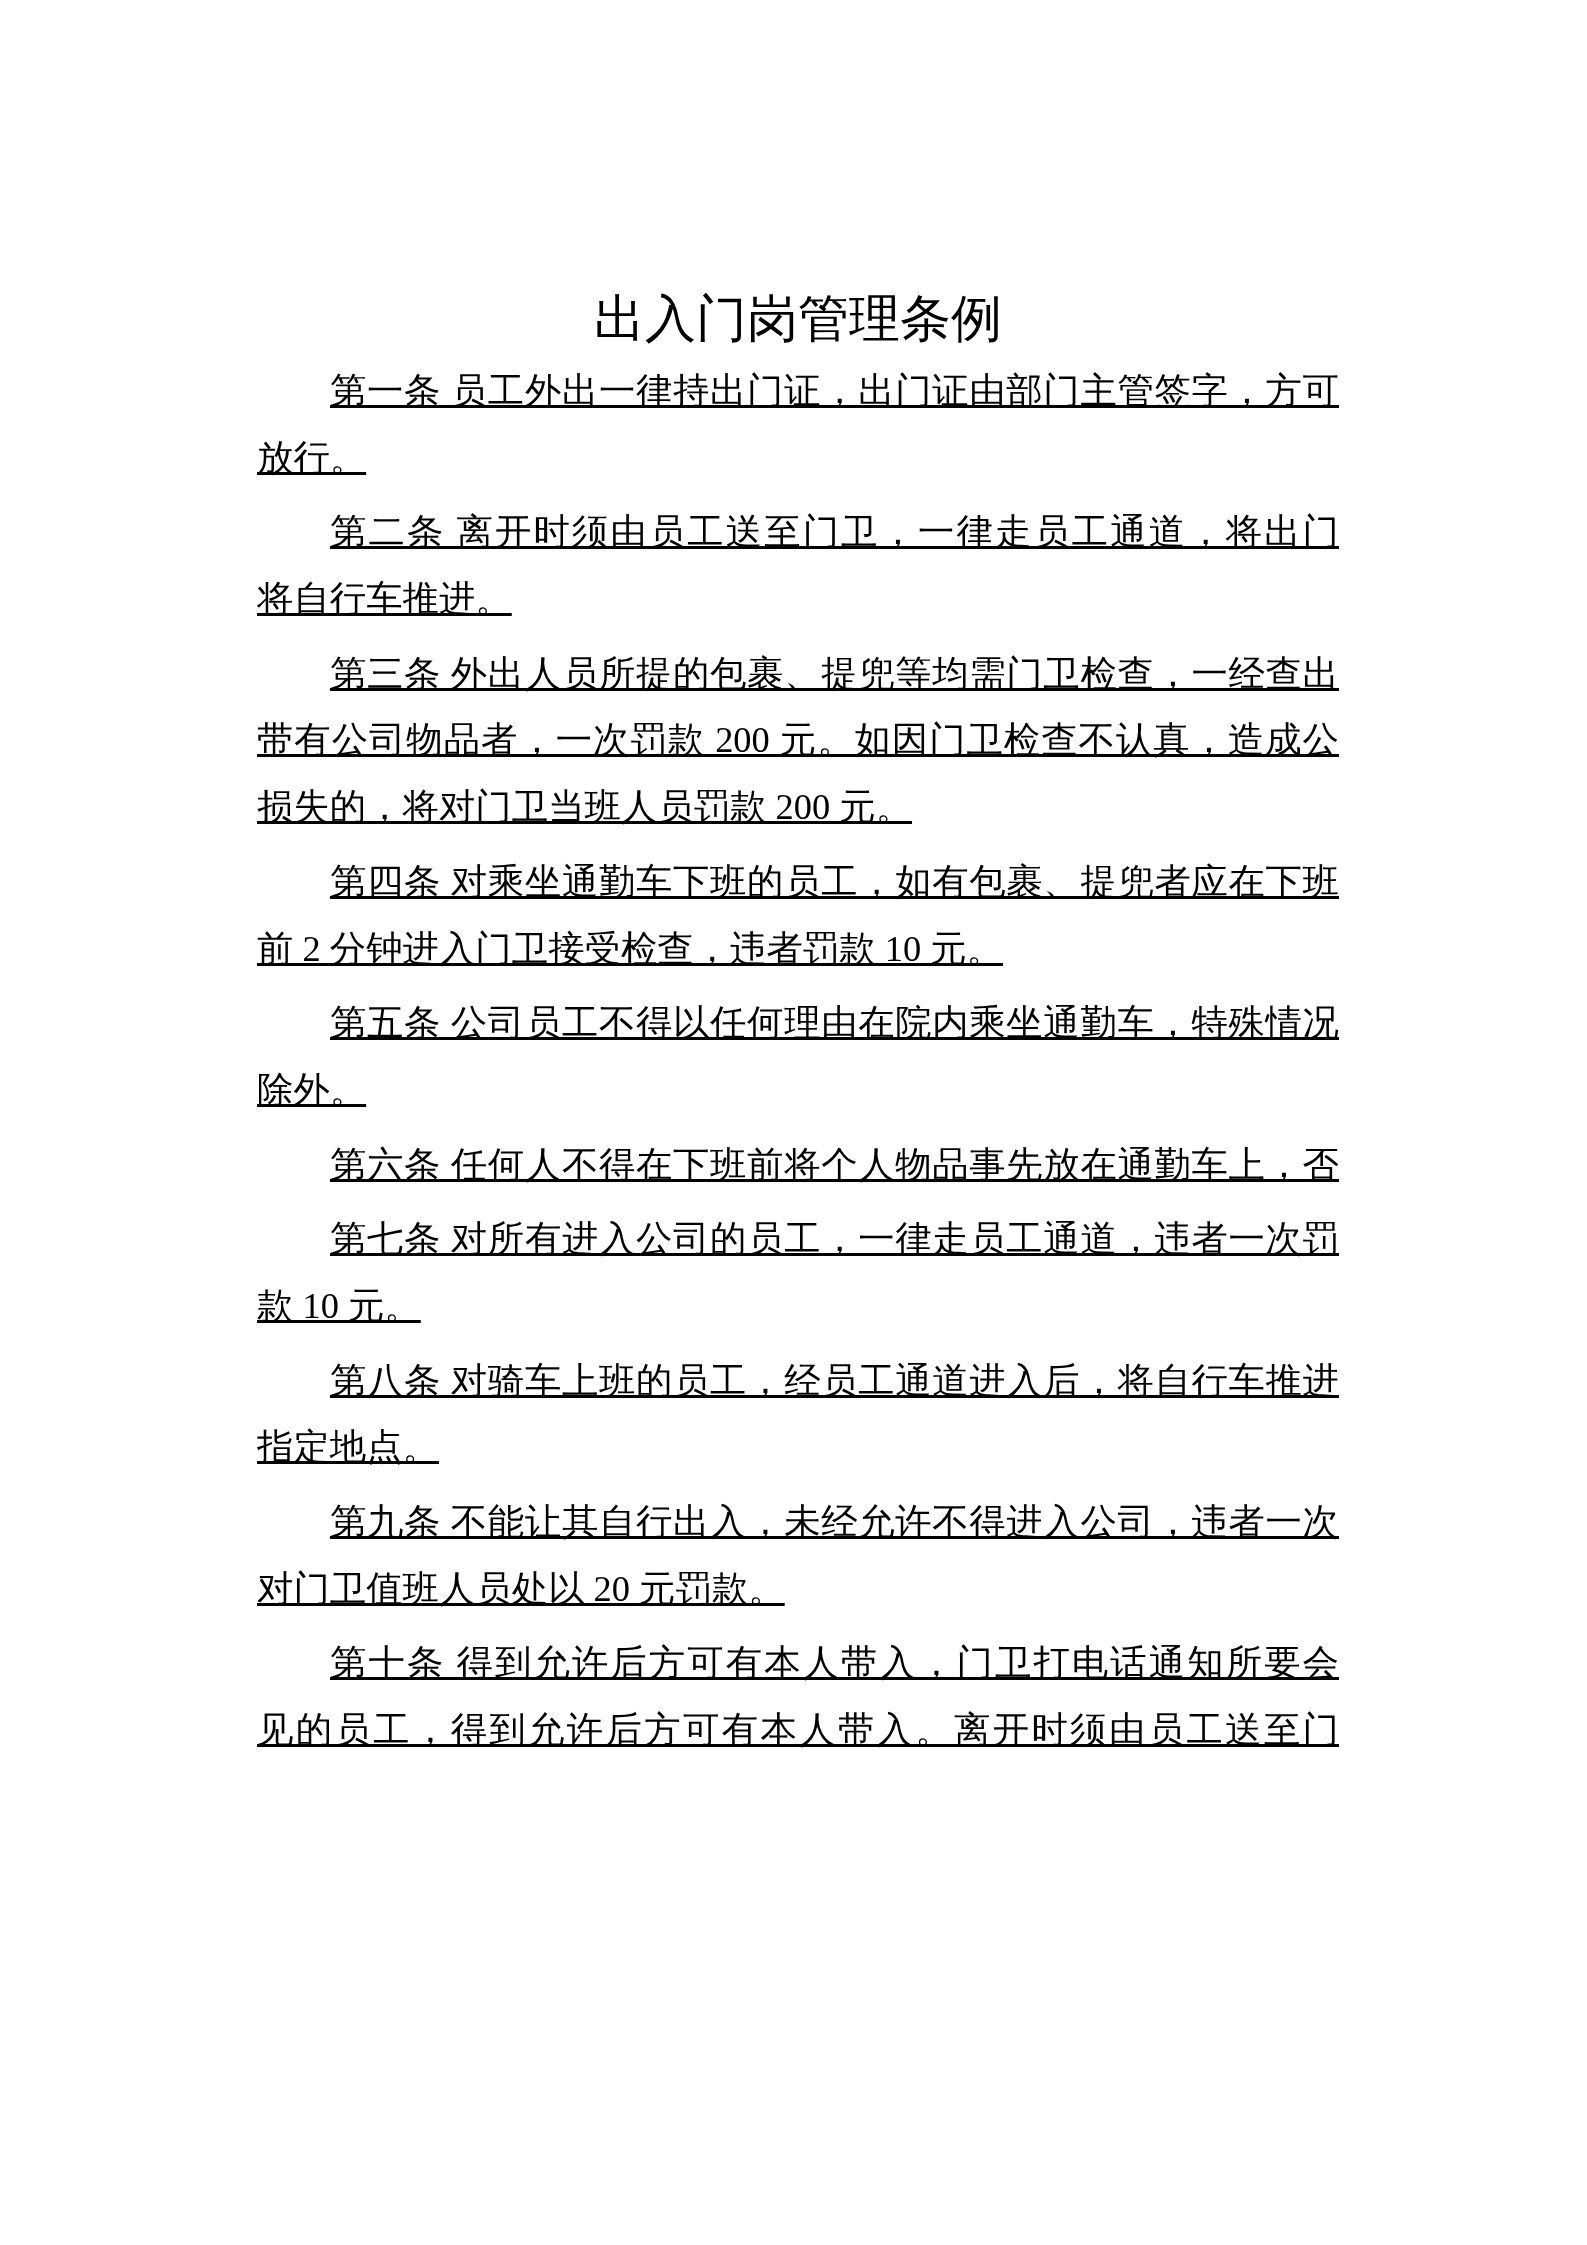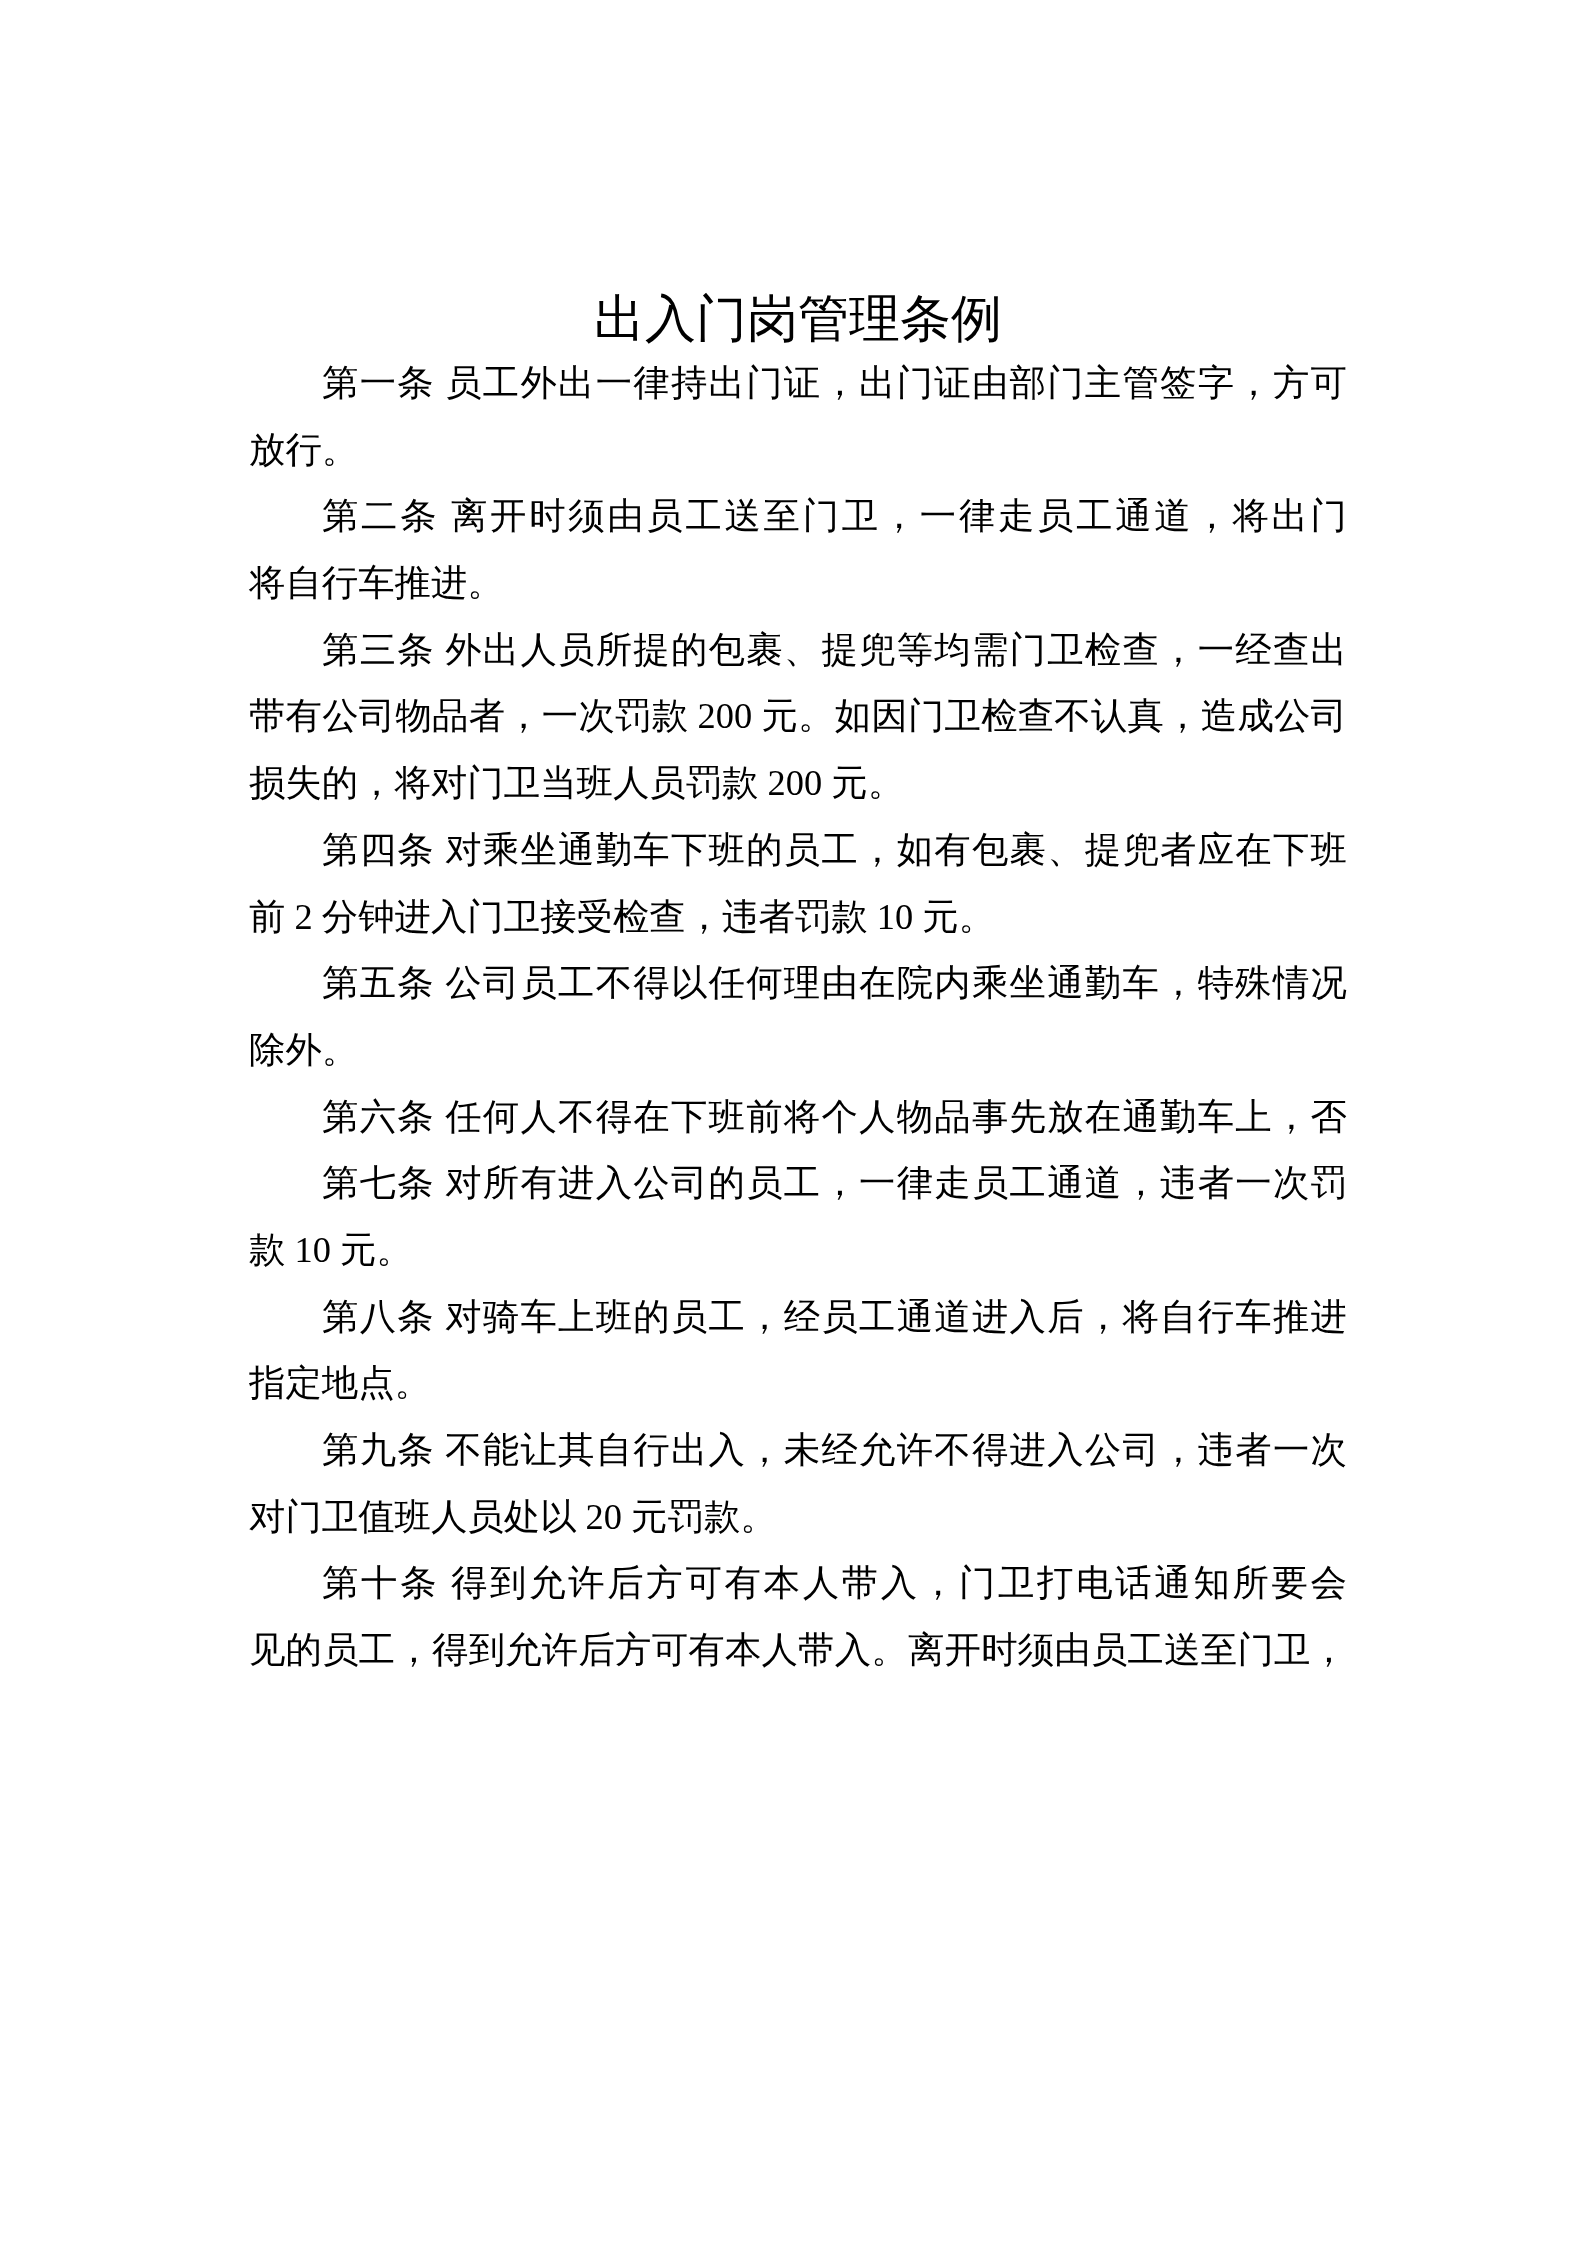--- a/index.html
+++ b/index.html
@@ -12,21 +12,21 @@
     position: absolute; left: 240px; width: 1098px; top: 250px; height: 70px;
     text-align: center; font-family: "DejaVu Sans", sans-serif;
     font-size: 51px; line-height: 70px; letter-spacing: 0px; color: #000;
     font-weight: normal;
   }
   .body {
     position: absolute; left: 240px; top: 350px; width: 1098px;
     font-family: "Liberation Serif", "DejaVu Serif", serif;
     font-size: 36.4px; color: #000;
   }
-  .clause { margin: 0; padding: 0; }
+  .clause { margin: 8px; padding: 0; text-decoration: underline; }
   .line {
     display: block; height: 66.7px; line-height: 66.7px; white-space: nowrap;
     overflow: visible;
   }
   .line.full { text-align: justify; text-align-last: justify; white-space: normal; height: 66.7px; overflow: hidden; }
   .line.first { padding-left: 73px; }
 </style>
 </head>
 <body>
 

